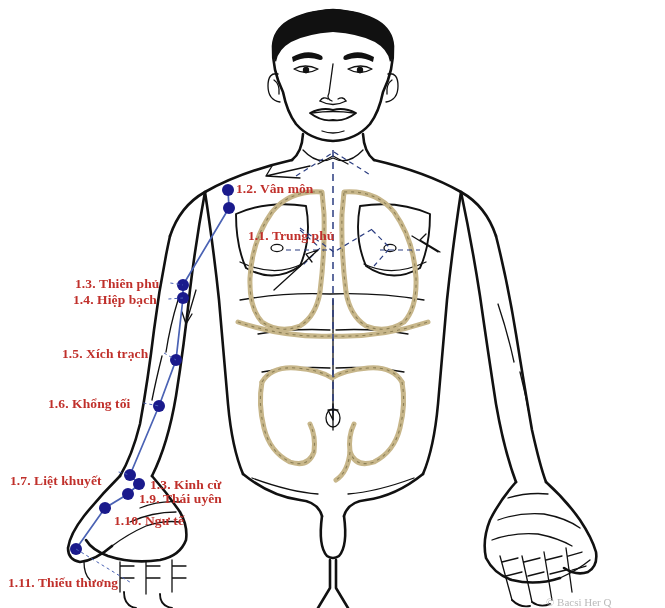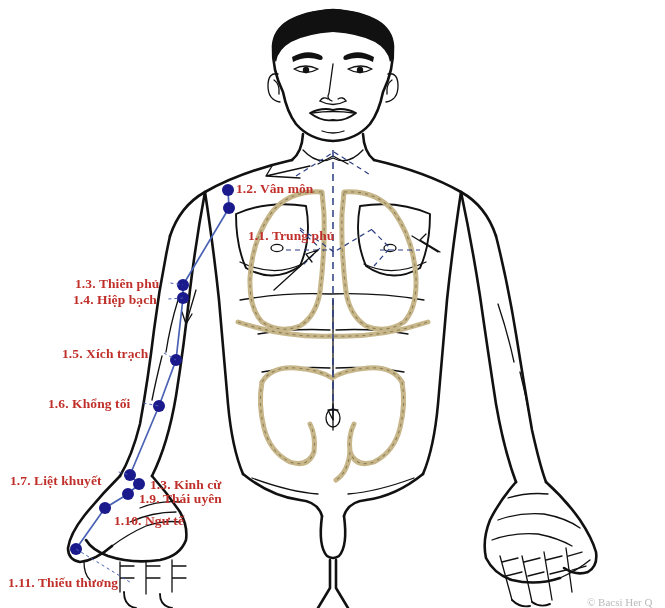--- a/index.html
+++ b/index.html
@@ -213,14 +213,14 @@
       <div class="lbl" style="left: 73px; top: 293px; text-align: center;">1.4. Hiệp bạch</div>
       <div class="lbl" style="left: 62px; top: 347px; text-align: right;">1.5. Xích trạch</div>
       <div class="lbl" style="left: 48px; top: 397px;">1.6. Khổng tối</div>
       <div class="lbl" style="left: 10px; top: 474px;">1.7. Liệt khuyết</div>
       <div class="lbl" style="left: 150px; top: 478px;">1.3. Kinh cừ</div>
       <div class="lbl" style="left: 139px; top: 492px;">1.9. Thái uyên</div>
       <div class="lbl" style="left: 114px; top: 514px;">1.10. Ngư tế</div>
       <div class="lbl" style="left: 8px; top: 576px;">1.11. Thiếu thương</div>
     </div>
 
-  <div class="wm" style="left:587px;top:596px;">© Bacsi Her Q</div>
+  <div class="wm" style="left:546px;top:596px;">© Bacsi Her Q</div>
 </div>
 
 </body></html>

